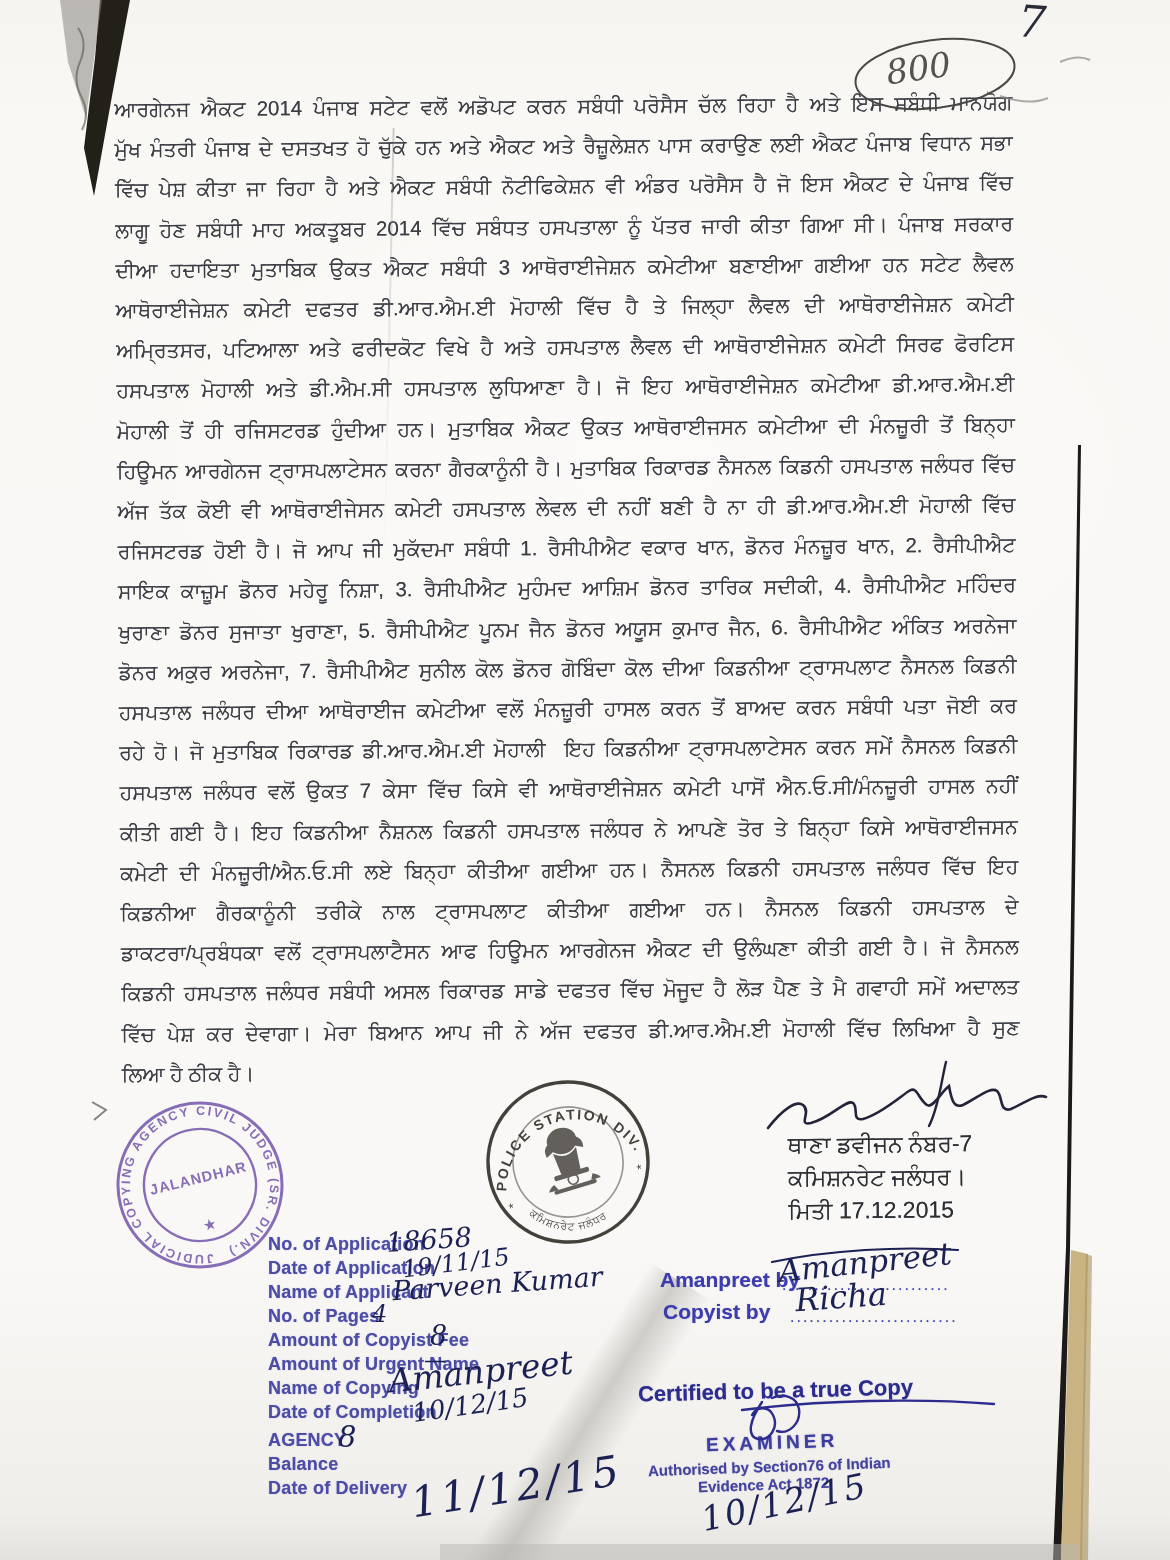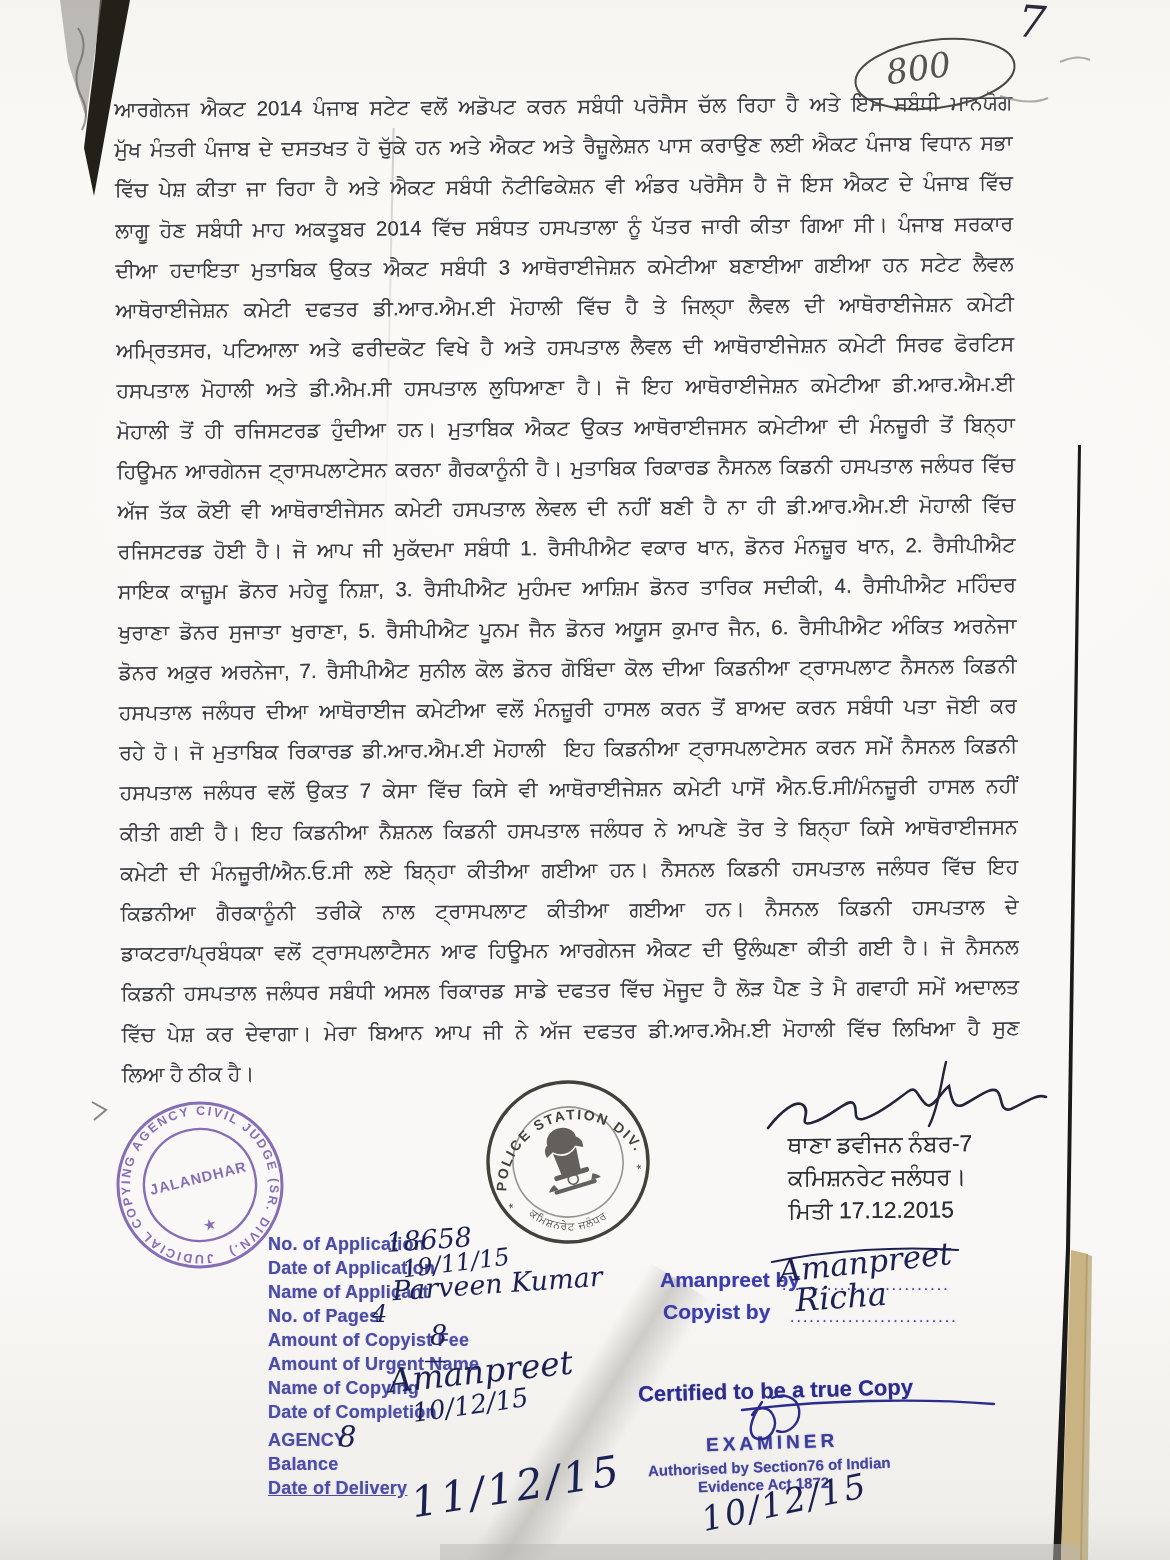--- a/index.html
+++ b/index.html
@@ -22,21 +22,21 @@
           text-shadow:0 0 0.5px rgba(43,46,51,.7);}
   
   .stamp-copy{position:absolute;left:100px;top:1085px;}
   
   .stamp-police{position:absolute;left:468px;top:1062px;}
   
   .feeblock{position:absolute;left:268px;top:1228px;width:360px;}
   .feelabel{position:absolute;left:0;font-size:18px;font-weight:bold;
             color:#4d4da8;letter-spacing:.2px;white-space:nowrap;
             text-shadow:0 0 1px rgba(77,77,168,.55);}
-  .feelabel.underlined{text-decoration:underline;}
+  .feelabel.underlined{}
   .hand{position:absolute;font-family:"DejaVu Serif",serif;font-style:italic;
         color:#1b2153;white-space:nowrap;}
   
   .preplbl{position:absolute;font-size:21px;font-weight:bold;color:#3c3cae;
            text-shadow:0 0 1px rgba(60,60,174,.5);white-space:nowrap;}
   .dots{letter-spacing:2px;font-weight:normal;color:#4444b0;}
   .cert{position:absolute;left:638px;top:1378px;font-size:22px;font-weight:bold;
         color:#2c2c8e;transform:rotate(-1.5deg);
         text-shadow:0 0 1px rgba(44,44,142,.55);white-space:nowrap;}
   .examiner{position:absolute;left:706px;top:1432px;font-size:19px;font-weight:bold;

